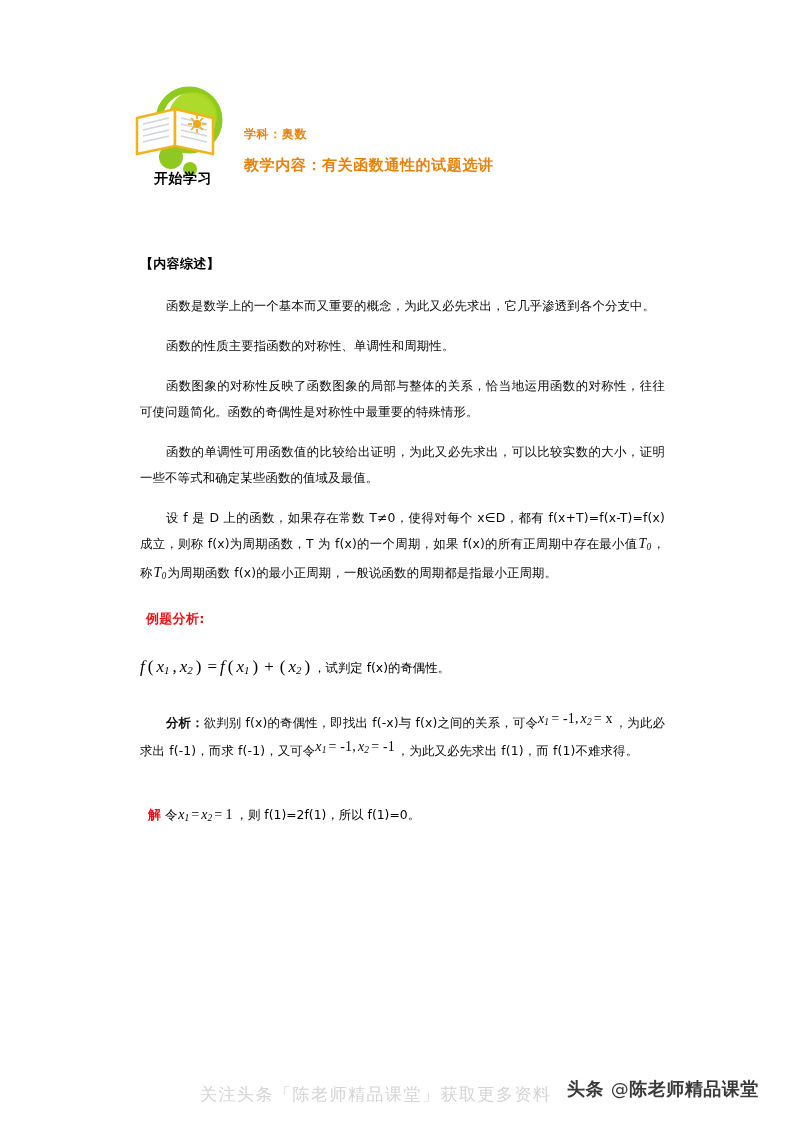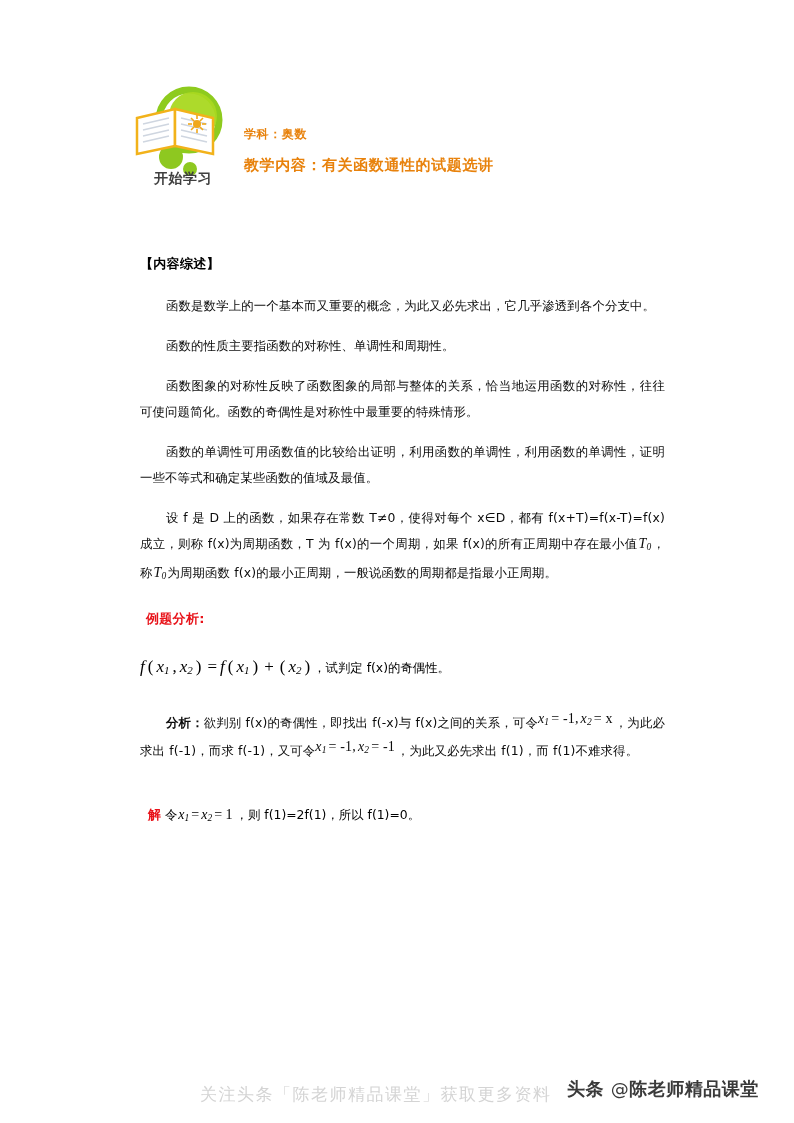--- a/index.html
+++ b/index.html
@@ -34,21 +34,21 @@
   .logo svg { display: block; }
   .logo-caption {
     position: absolute;
     left: 2px;
     top: 86px;
     width: 100px;
     text-align: center;
     font-family: Liberation Sans, sans-serif;
     font-size: 14px;
     font-weight: bold;
-    color: #404040;
+    color: #000000;
     letter-spacing: 0.5px;
   }
   .hdr-line {
     position: absolute;
     left: 113px;
     font-family: "DejaVu Sans", "Liberation Sans", sans-serif;
     font-weight: bold;
     color: #e8820c;
     white-space: nowrap;
   }
@@ -221,21 +221,21 @@
   <div class="hdr-line l2">教学内容：有关函数通性的试题选讲</div>
 </div>
 
 <div class="content">
 
   <h2 class="section-title">【内容综述】</h2>
 
   <p class="para">函数是数学上的一个基本而又重要的概念，为此又必先求出，它几乎渗透到各个分支中。</p>
   <p class="para">函数的性质主要指函数的对称性、单调性和周期性。</p>
   <p class="para">函数图象的对称性反映了函数图象的局部与整体的关系，恰当地运用函数的对称性，往往可使问题简化。函数的奇偶性是对称性中最重要的特殊情形。</p>
-  <p class="para">函数的单调性可用函数值的比较给出证明，利用函数的单调性，利用函数的单调性，证明一些不等式和确定某些函数的值域及最值。</p>
+  <p class="para">函数的单调性可用函数值的比较给出证明，为此又必先求出，可以比较实数的大小，证明一些不等式和确定某些函数的值域及最值。</p>
 
   <p class="para">
     <span>设 f 是 D 上的函数，如果存在常数 T≠0，使得对每个 x∈D，都有 f(x+T)=f(x-T)=f(x)成立，则称 f(x)为周期函数，T 为 f(x)的一个周期，如果 f(x)的所有正周期中存在最小值</span><span class="m"><span>T</span><sub>0</sub></span><span>，称</span><span class="m"><span>T</span><sub>0</sub></span><span>为周期函数 f(x)的最小正周期，一般说函数的周期都是指最小正周期。</span>
   </p>
 
   <h3 class="red-head">例题分析:</h3>
 
 
   <div class="eq-block">
     <span class="eq-big"><span>f</span><span class="op">(</span><span>x</span><sub>1</sub><span class="op">,</span><span>x</span><sub>2</sub><span class="op">)</span><span class="op">=</span><span>f</span><span class="op">(</span><span>x</span><sub>1</sub><span class="op">)</span><span class="op">+</span><span class="op">(</span><span>x</span><sub>2</sub><span class="op">)</span></span><span class="cn">，试判定 f(x)的奇偶性。</span>

